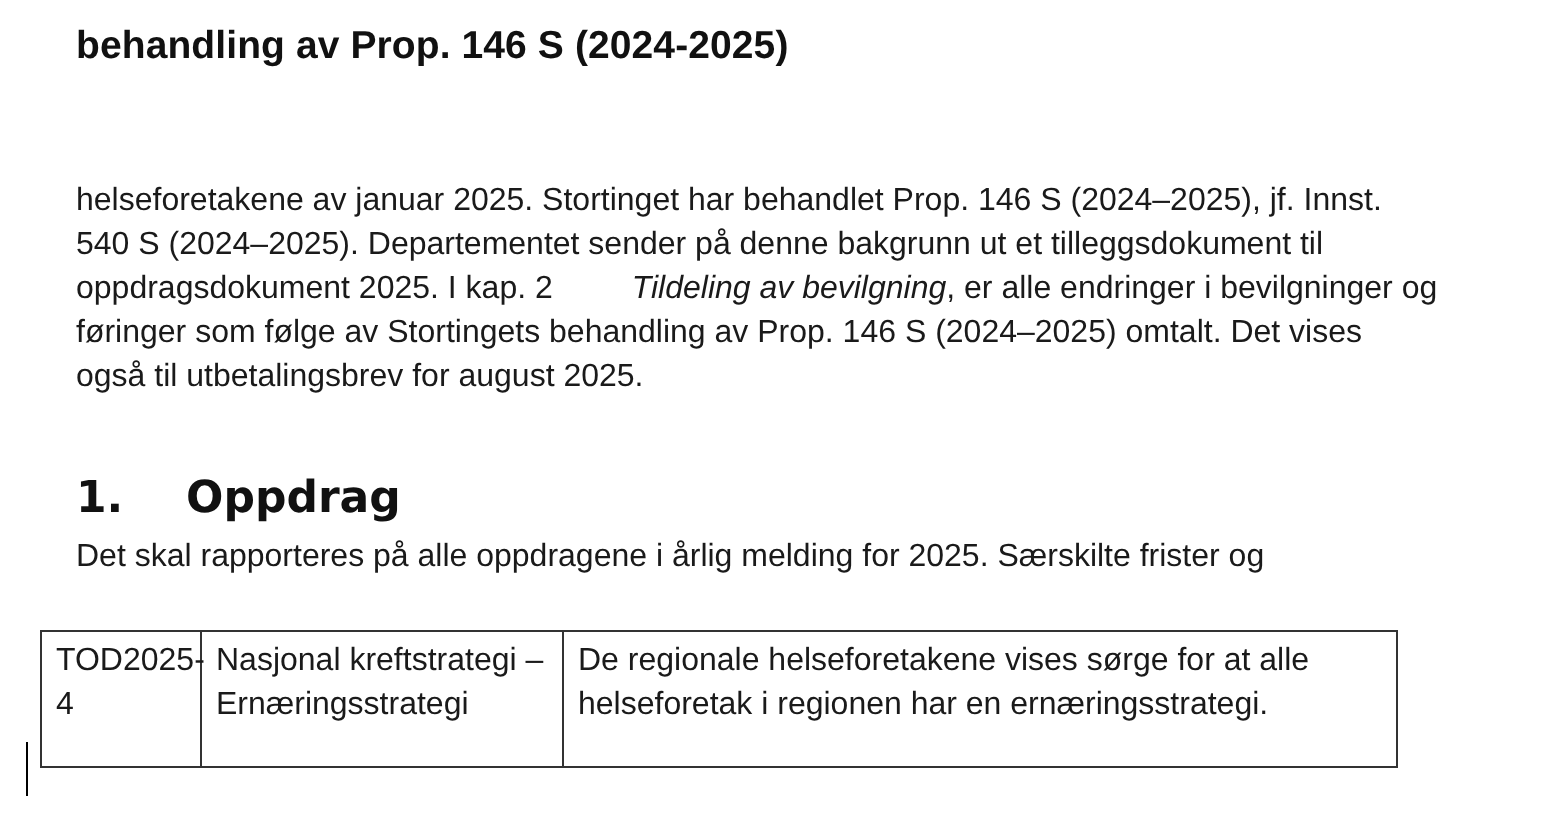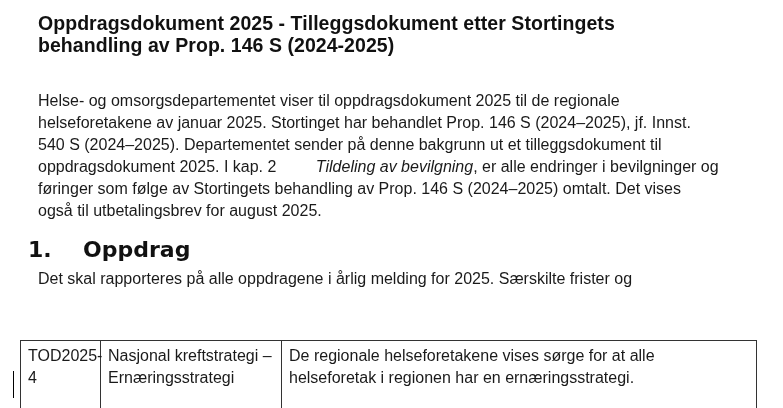--- a/index.html
+++ b/index.html
@@ -35,21 +35,21 @@
       width: 720px;
       margin: 0;
       font-size: 16px;
       line-height: 21.9px;
       color: #1a1a1a;
     }
     .intro .line { display: block; white-space: nowrap; }
     .intro em { font-style: italic; margin-left: 35px; }
     .section-heading {
       position: absolute;
-      left: 28px;
+      left: 38px;
       top: 236px;
       margin: 0;
       font-family: "DejaVu Sans", sans-serif;
       font-weight: bold;
       font-size: 22px;
       line-height: 28px;
       color: #111111;
       white-space: nowrap;
     }
     .section-heading .num {
@@ -64,24 +64,24 @@
       margin: 0;
       font-size: 16px;
       line-height: 21.5px;
       color: #1a1a1a;
     }
     .section-text .line { display: block; white-space: nowrap; }
 
     .task-table {
       position: absolute;
       left: 20px;
-      top: 340px;
+      top: 315px;
       border-collapse: collapse;
       table-layout: fixed;
-      width: 737px;
+      width: 679px;
     }
     .task-table td {
       border: 1px solid #333333;
       vertical-align: top;
       padding: 4px 6px 0 7px;
       height: 63px;
       font-size: 16px;
       line-height: 22px;
       color: #1a1a1a;
     }
@@ -96,26 +96,24 @@
       top: 371px;
       width: 1px;
       height: 27px;
       background: #000000;
     }
   </style>
 </head>
 <body>
 
 <h1 class="doc-title">
-  <span style="display:block">Oppdragsdokument 2025 - Tilleggsdokument etter Stortingets</span>
   <span style="display:block">behandling av Prop. 146 S (2024-2025)</span>
 </h1>
 
 <p class="intro">
-  <span class="line">Helse- og omsorgsdepartementet viser til oppdragsdokument 2025 til de regionale</span>
   <span class="line">helseforetakene av januar 2025. Stortinget har behandlet Prop. 146 S (2024–2025), jf. Innst.</span>
   <span class="line">540 S (2024–2025). Departementet sender på denne bakgrunn ut et tilleggsdokument til</span>
   <span class="line"><span>oppdragsdokument 2025. I kap. 2 </span><em>Tildeling av bevilgning</em><span>, er alle endringer i bevilgninger og</span></span>
   <span class="line">føringer som følge av Stortingets behandling av Prop. 146 S (2024–2025) omtalt. Det vises</span>
   <span class="line">også til utbetalingsbrev for august 2025.</span>
 </p>
 
 <h2 class="section-heading">
   <span class="num">1.</span><span>Oppdrag</span>
 </h2>

